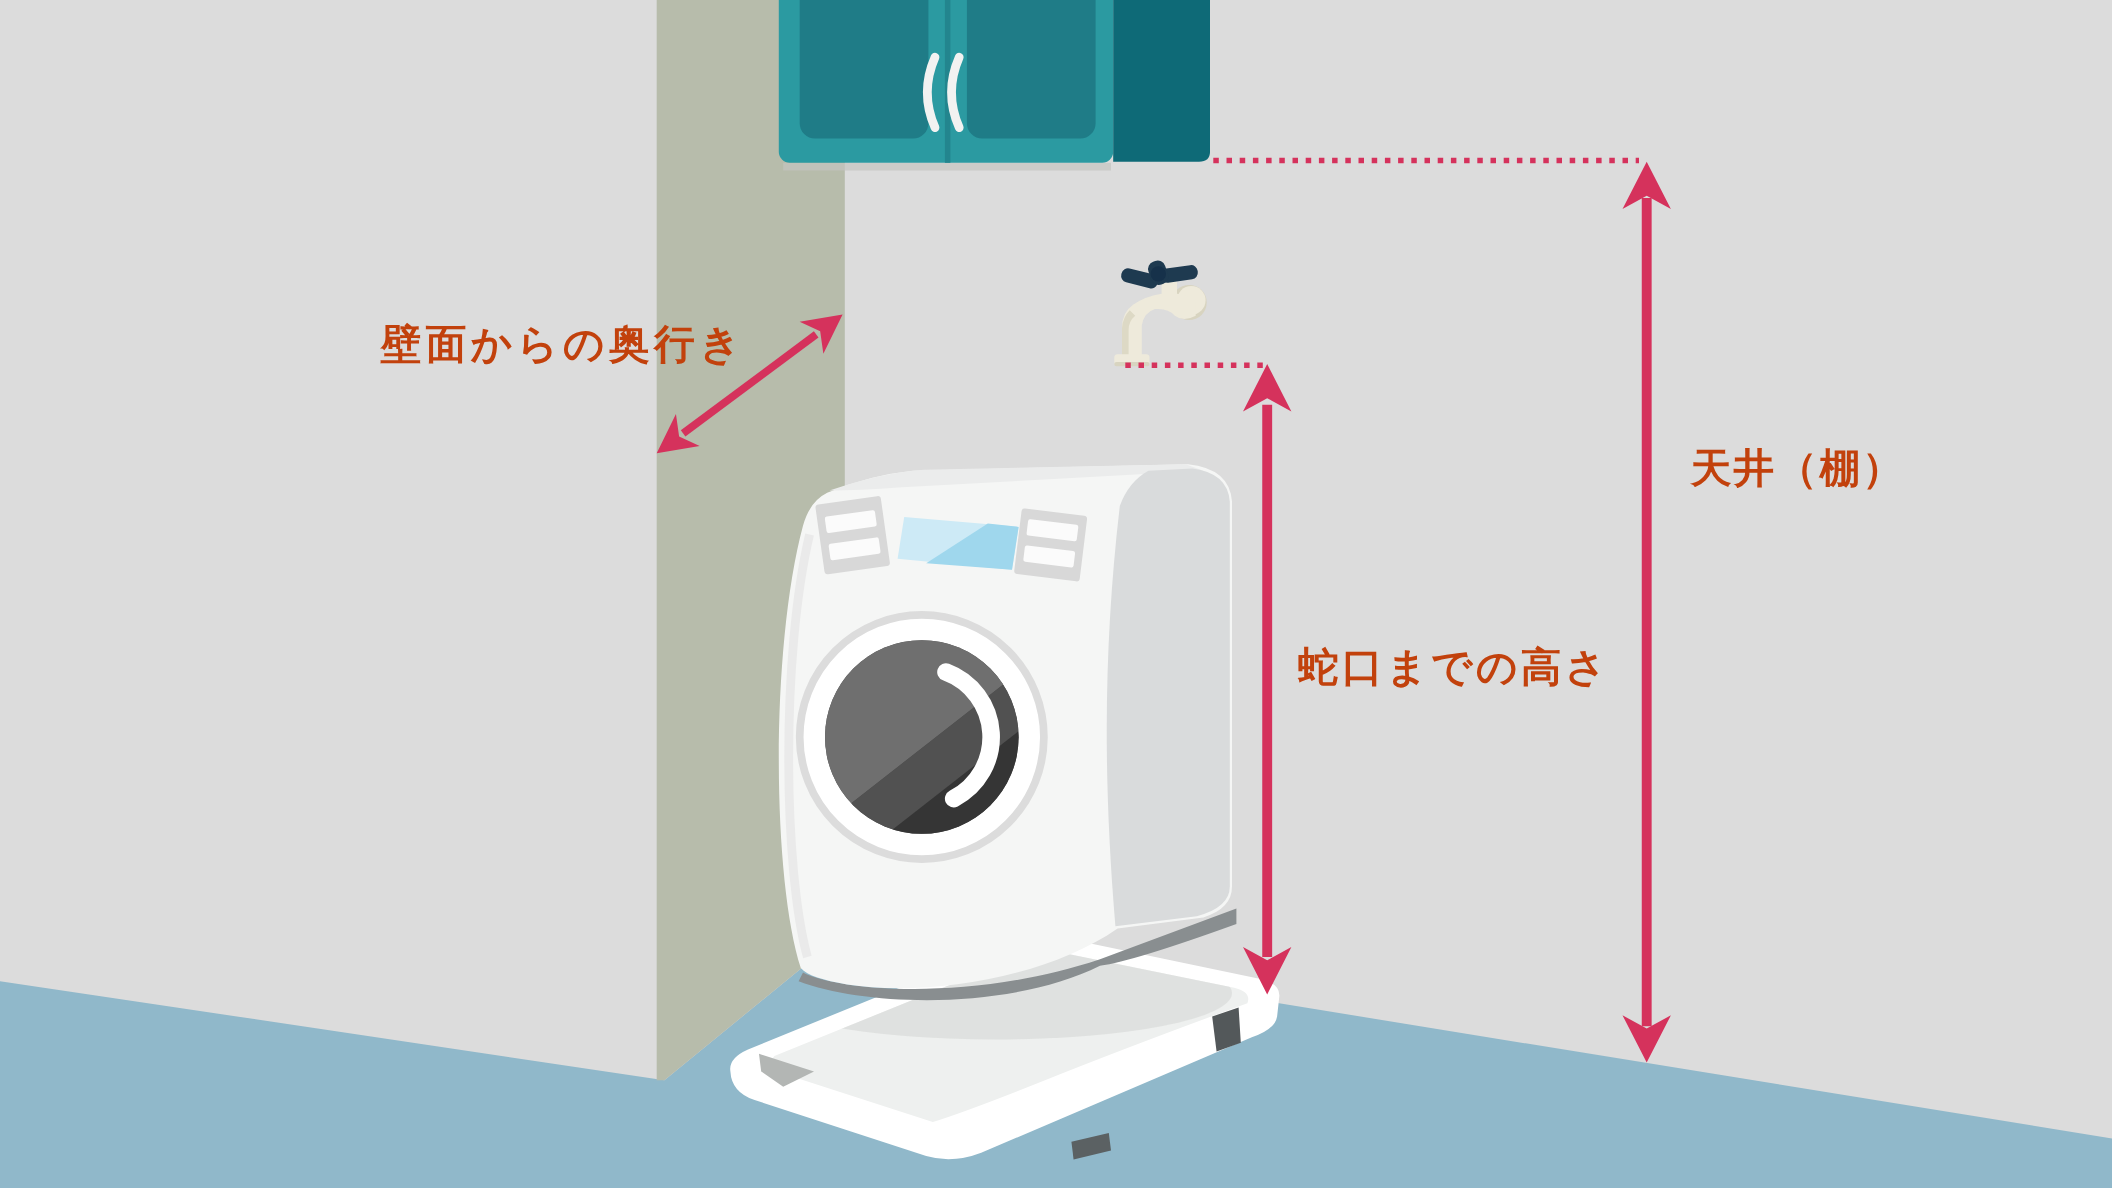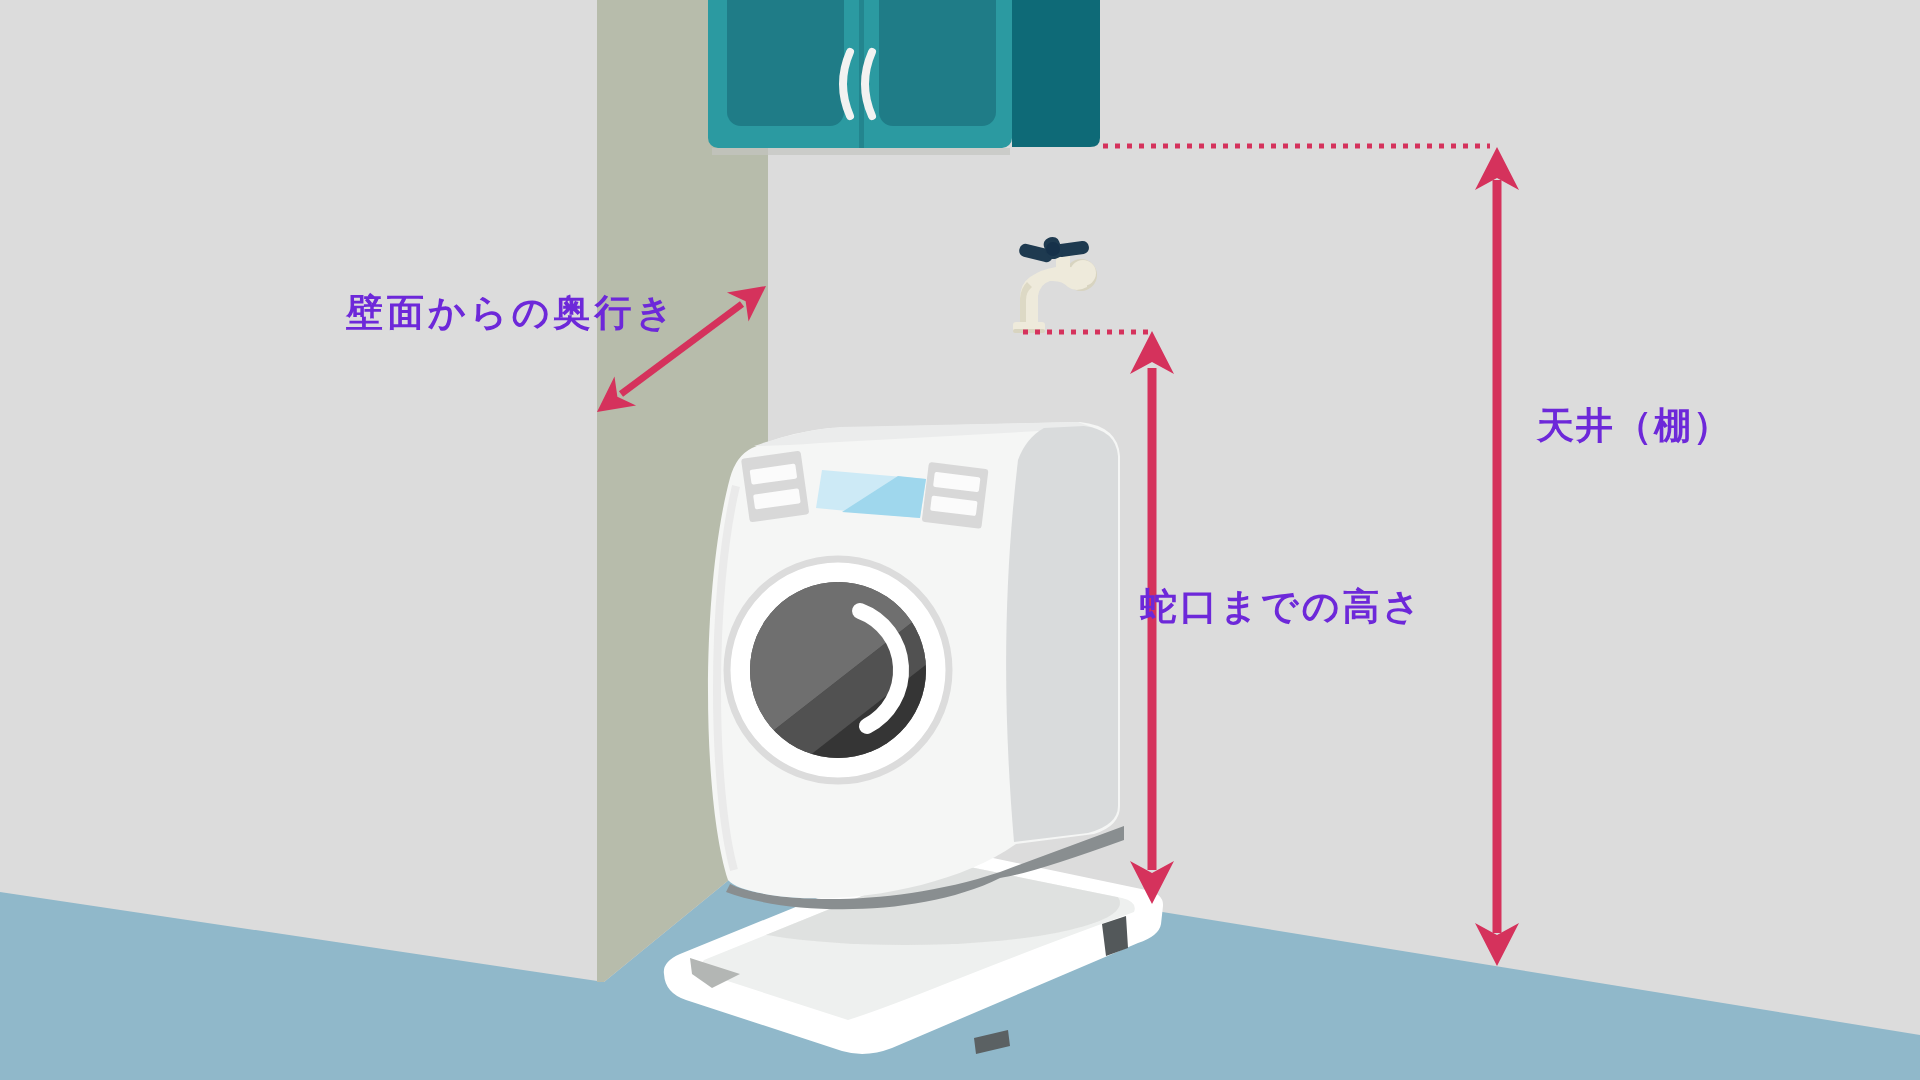--- a/index.html
+++ b/index.html
@@ -5,27 +5,27 @@
   html,body{margin:0;padding:0;background:#dcdcdc;}
   .stage{
     position:relative;
     width:1920px;height:1080px;
     overflow:hidden;
     font-family:"DejaVu Sans","Liberation Sans",sans-serif;
   }
   .stage svg{position:absolute;left:0;top:0;}
   .label{
     position:absolute;
-    color:#6d28d9;
+    color:#c2410c;
     font-weight:700;
     white-space:nowrap;
     font-family:"DejaVu Sans","Liberation Sans",sans-serif;
   }
   .label-depth{left:346px;top:288px;font-size:37px;letter-spacing:4px;}
-  .label-faucet-height{left:1140px;top:582px;font-size:37px;letter-spacing:3px;}
+  .label-faucet-height{left:1180px;top:582px;font-size:37px;letter-spacing:3px;}
   .label-ceiling-height{
     left:1537px;top:392px;font-size:37px;letter-spacing:2px;
     display:flex;flex-direction:row;line-height:68px;
   }
 </style>
 </head>
 <body>
 
 <div class="stage">
 

